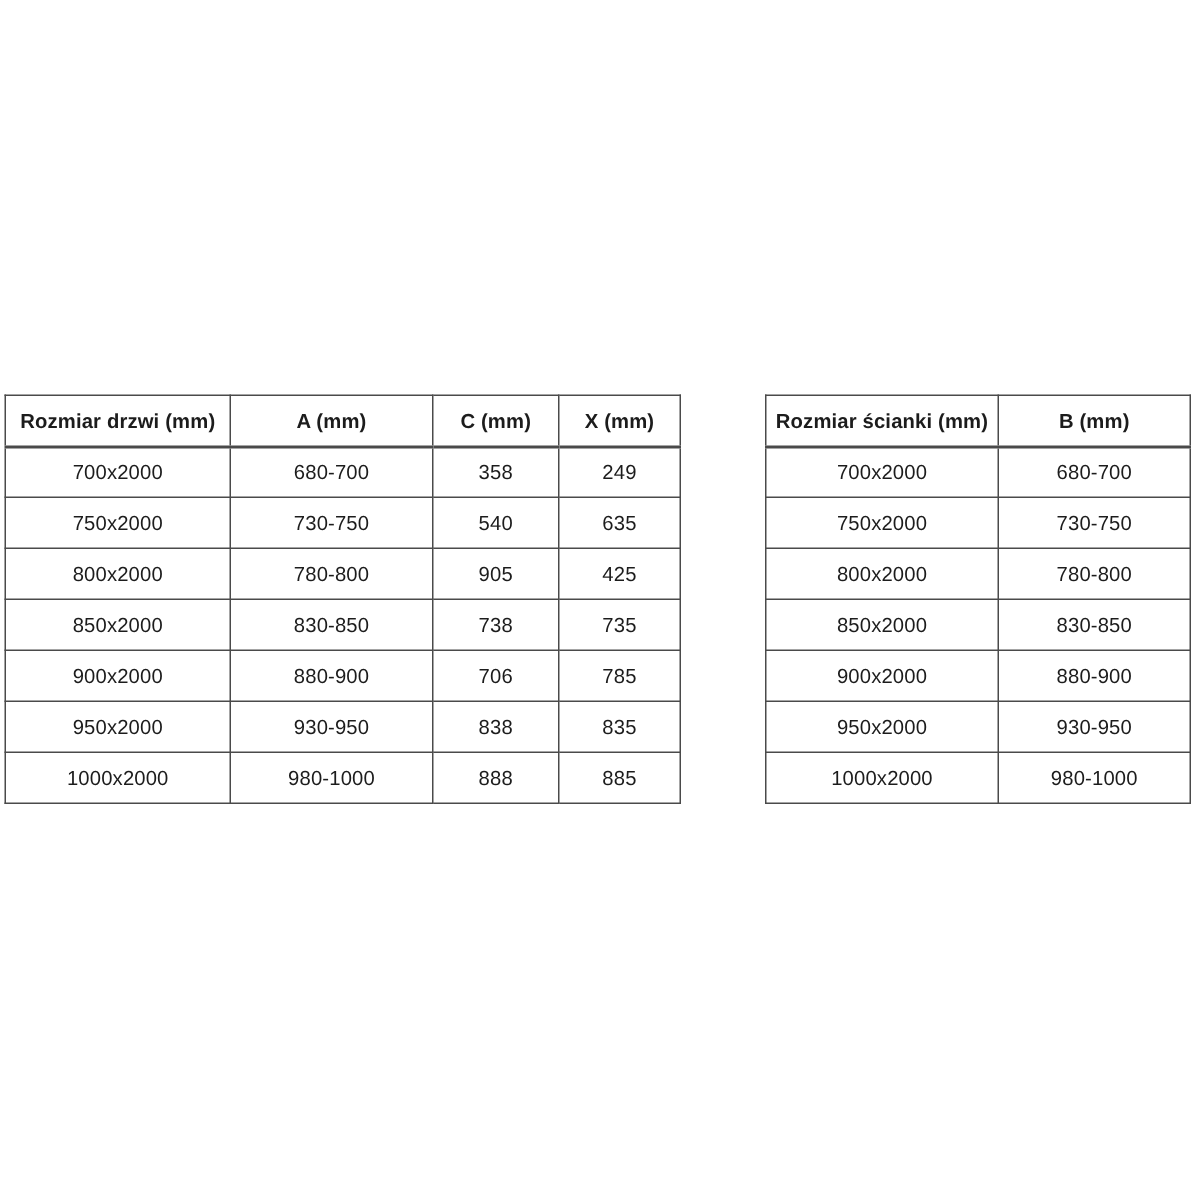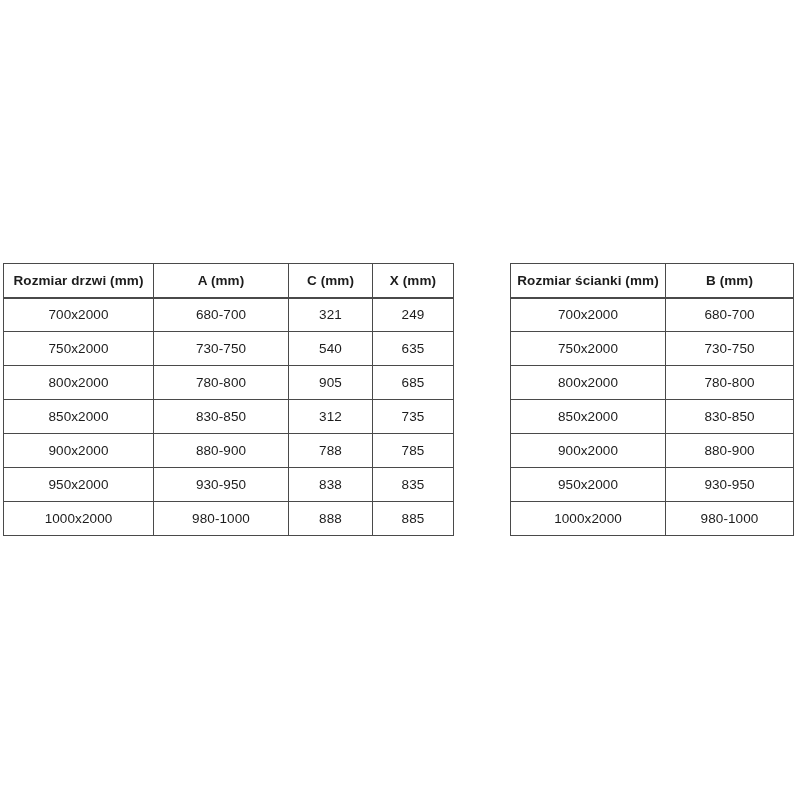--- a/index.html
+++ b/index.html
@@ -67,45 +67,45 @@
         <th>Rozmiar drzwi (mm)</th>
         <th>A (mm)</th>
         <th>C (mm)</th>
         <th>X (mm)</th>
       </tr>
     </thead>
     <tbody>
       <tr>
         <td>700x2000</td>
         <td>680-700</td>
-        <td>321</td>
+        <td>358</td>
         <td>249</td>
       </tr>
       <tr>
         <td>750x2000</td>
         <td>730-750</td>
         <td>540</td>
         <td>635</td>
       </tr>
       <tr>
         <td>800x2000</td>
         <td>780-800</td>
         <td>905</td>
-        <td>685</td>
+        <td>425</td>
       </tr>
       <tr>
         <td>850x2000</td>
         <td>830-850</td>
-        <td>312</td>
+        <td>738</td>
         <td>735</td>
       </tr>
       <tr>
         <td>900x2000</td>
         <td>880-900</td>
-        <td>788</td>
+        <td>706</td>
         <td>785</td>
       </tr>
       <tr>
         <td>950x2000</td>
         <td>930-950</td>
         <td>838</td>
         <td>835</td>
       </tr>
       <tr>
         <td>1000x2000</td>

